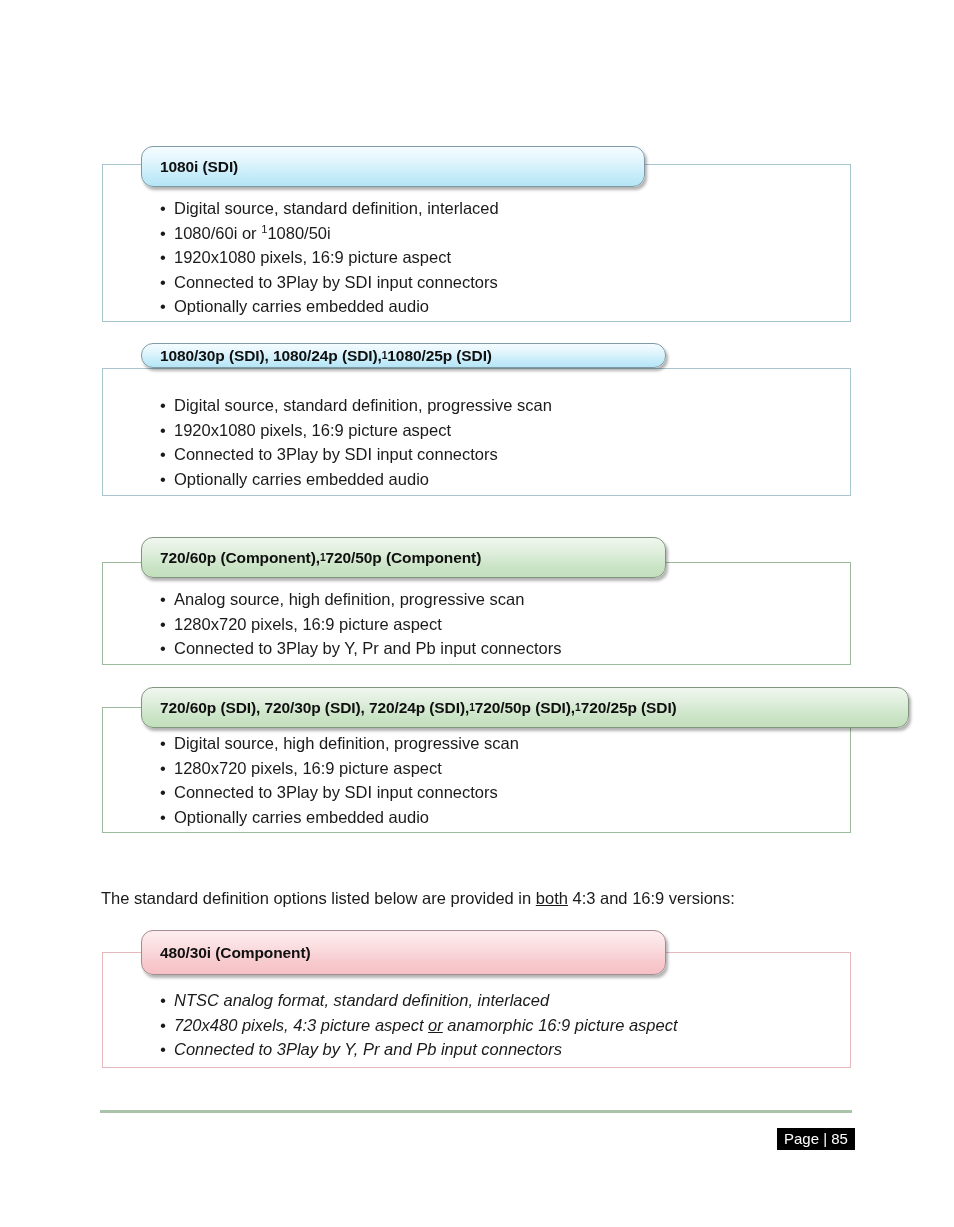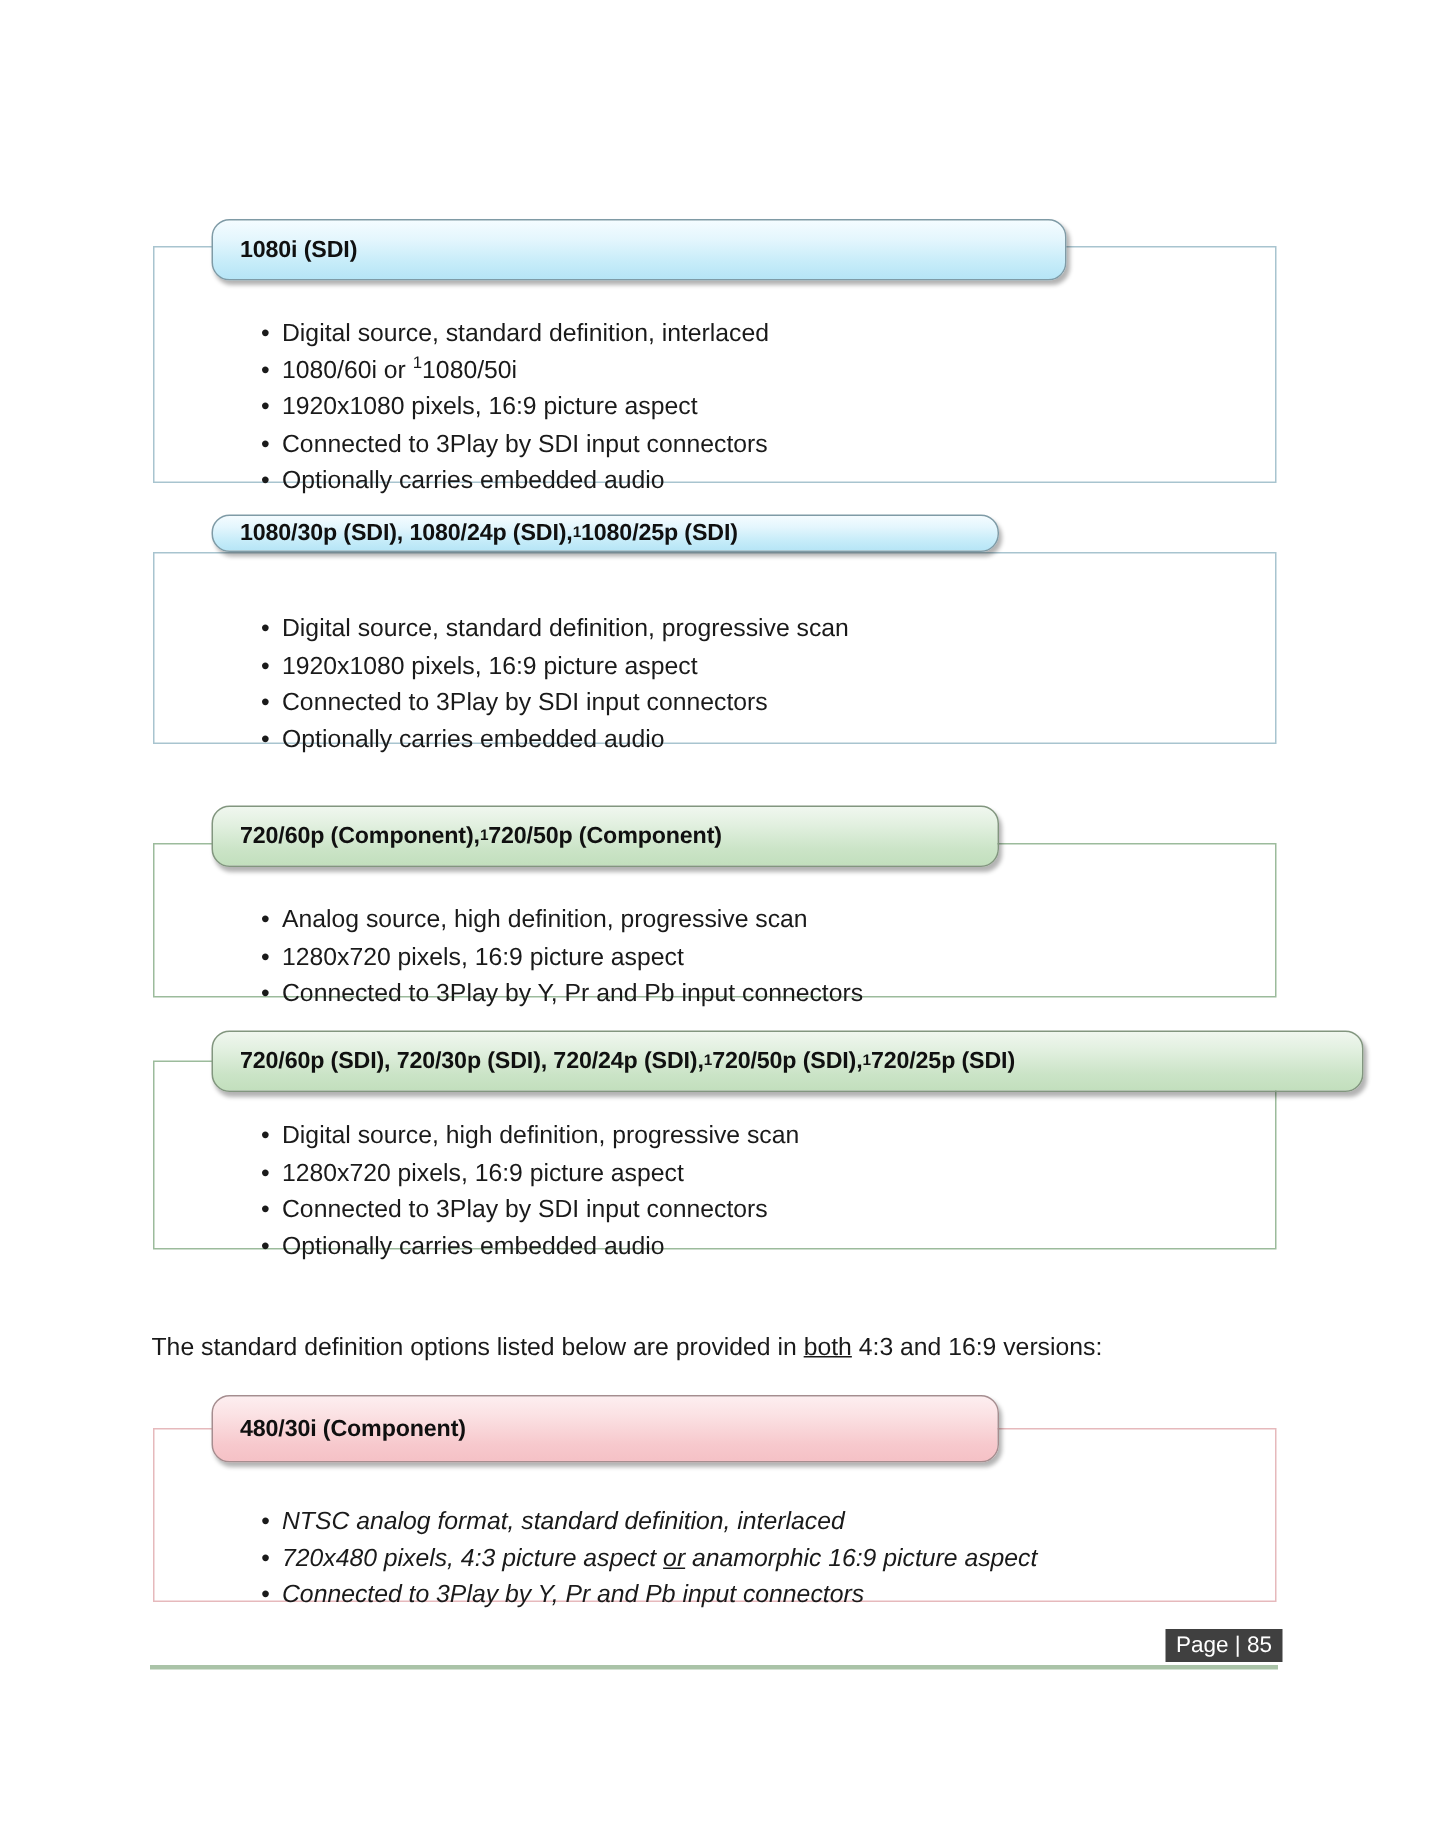--- a/index.html
+++ b/index.html
@@ -62,21 +62,21 @@
   }
   .pill sup {
     font-size: 0.66em;
     vertical-align: super;
     line-height: 0;
   }
 
   
   .bullets {
     position: absolute;
-    margin: 14px;
+    margin: 0;
     padding: 0;
     list-style: none;
     font-size: 16.5px;
     color: #1a1a1a;
   }
   .bullets li {
     position: relative;
     padding-left: 14px;
     line-height: 24.5px;
     white-space: nowrap;
@@ -108,37 +108,37 @@
   .footer-rule {
     position: absolute;
     left: 100px;
     top: 1110px;
     width: 752px;
     height: 3px;
     background: #aac3a8;
   }
   .page-badge {
     position: absolute;
-    top: 1086px;
+    top: 1128px;
     left: 777px;
-    background: #404040;
+    background: #000000;
     color: #ffffff;
     font-size: 15px;
     line-height: 22px;
     padding: 0 7px;
     white-space: nowrap;
   }
 </style>
 </head>
 <body>
 
 <div class="page">
 
   <div class="group blue" style="top:164px; height:158px;"></div>
-  <div class="pill blue" style="left:141px; top:146px; width:570px; height:41px;">1080i (SDI)</div>
+  <div class="pill blue" style="left:141px; top:146px; width:504px; height:41px;">1080i (SDI)</div>
   <ul class="bullets" style="left:160px; top:196px;">
       <li>Digital source, standard definition, interlaced</li>
       <li>1080/60i  or <sup>1</sup>1080/50i</li>
       <li> 1920x1080 pixels, 16:9 picture aspect</li>
       <li> Connected to 3Play by SDI input connectors</li>
       <li> Optionally carries embedded audio</li>
     </ul>
 
   <div class="group blue" style="top:368px; height:128px;"></div>
   <div class="pill blue" style="left:141px; top:343px; width:525px; height:25px;">1080/30p (SDI),  1080/24p (SDI), <sup>1</sup>1080/25p (SDI)</div>

